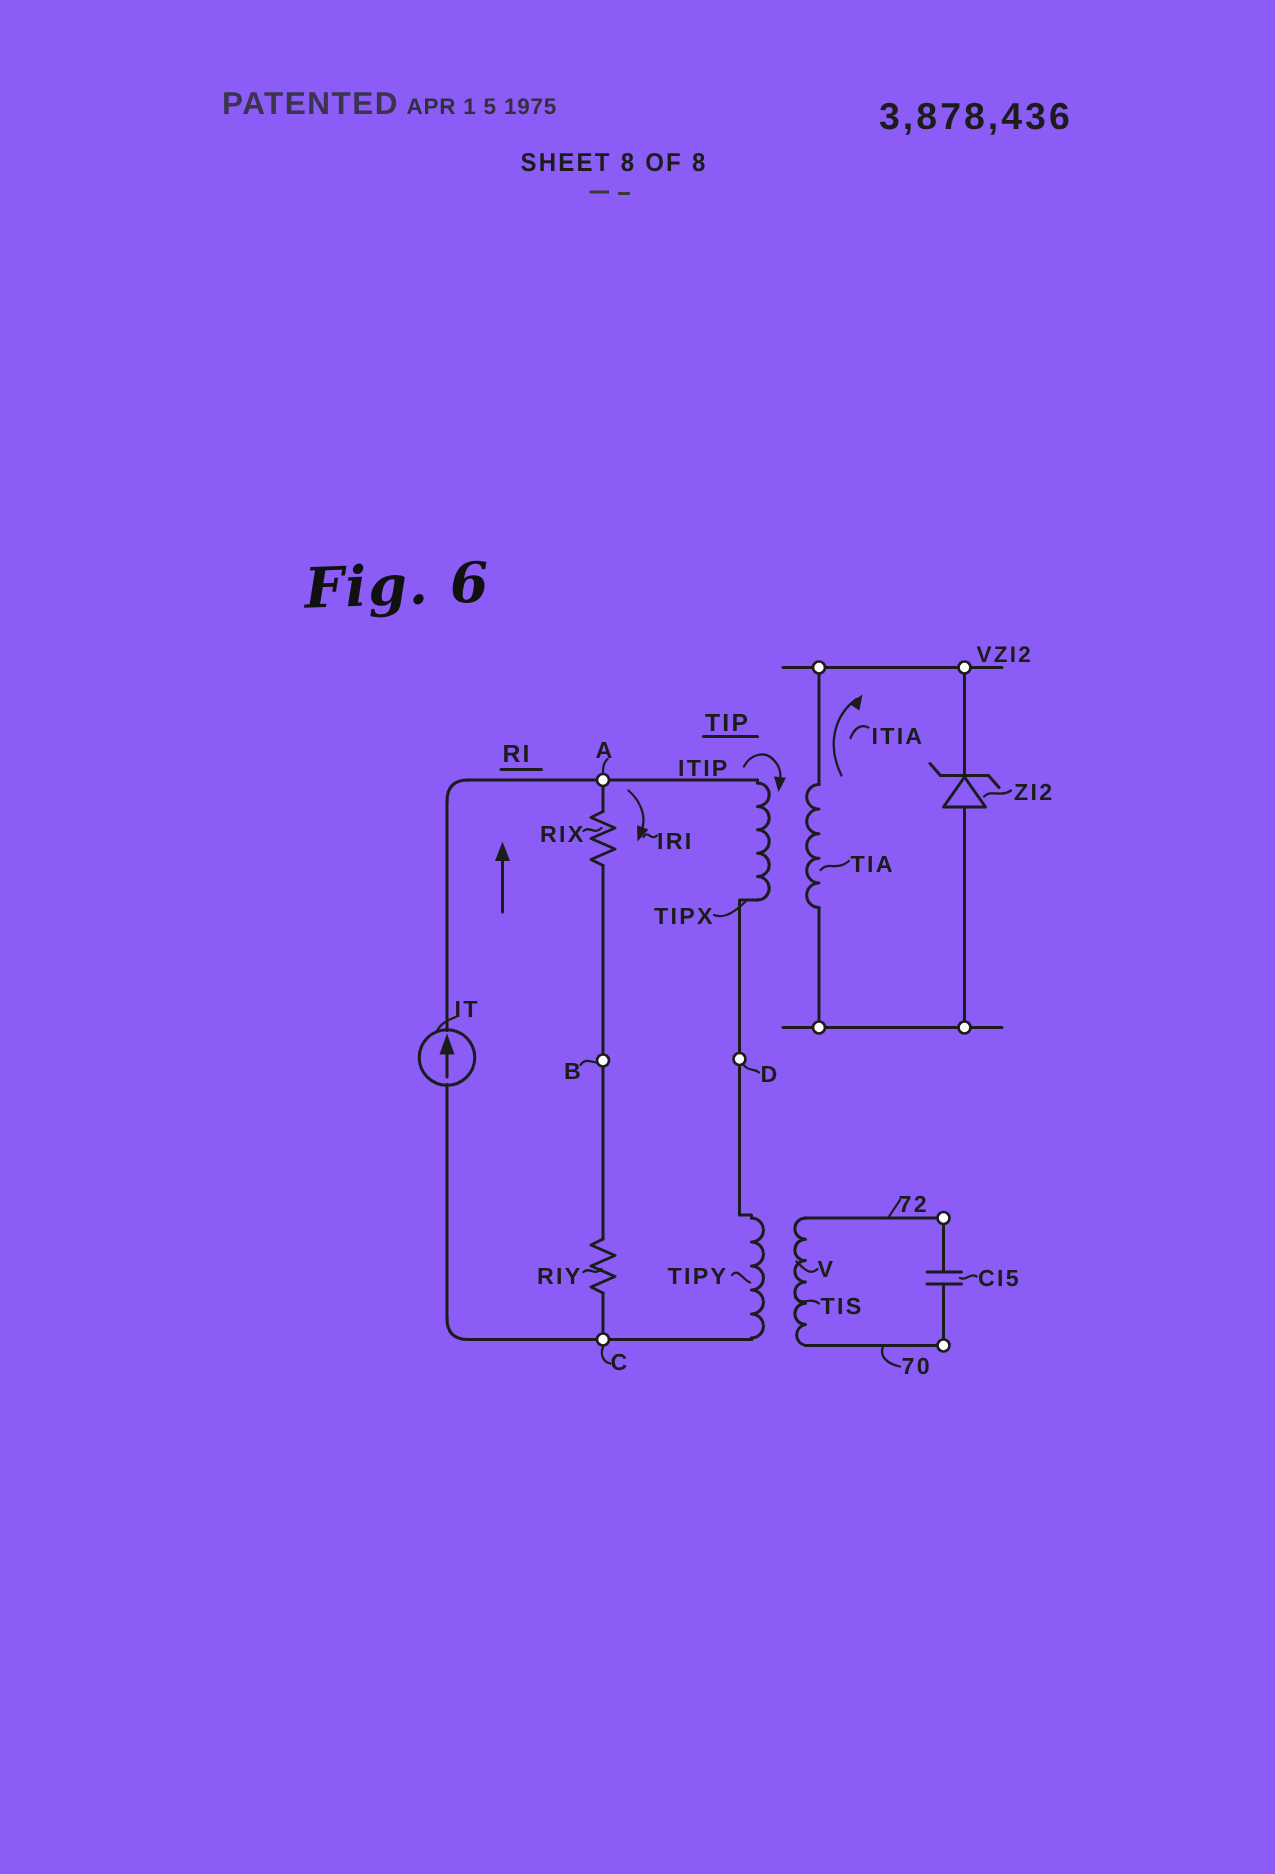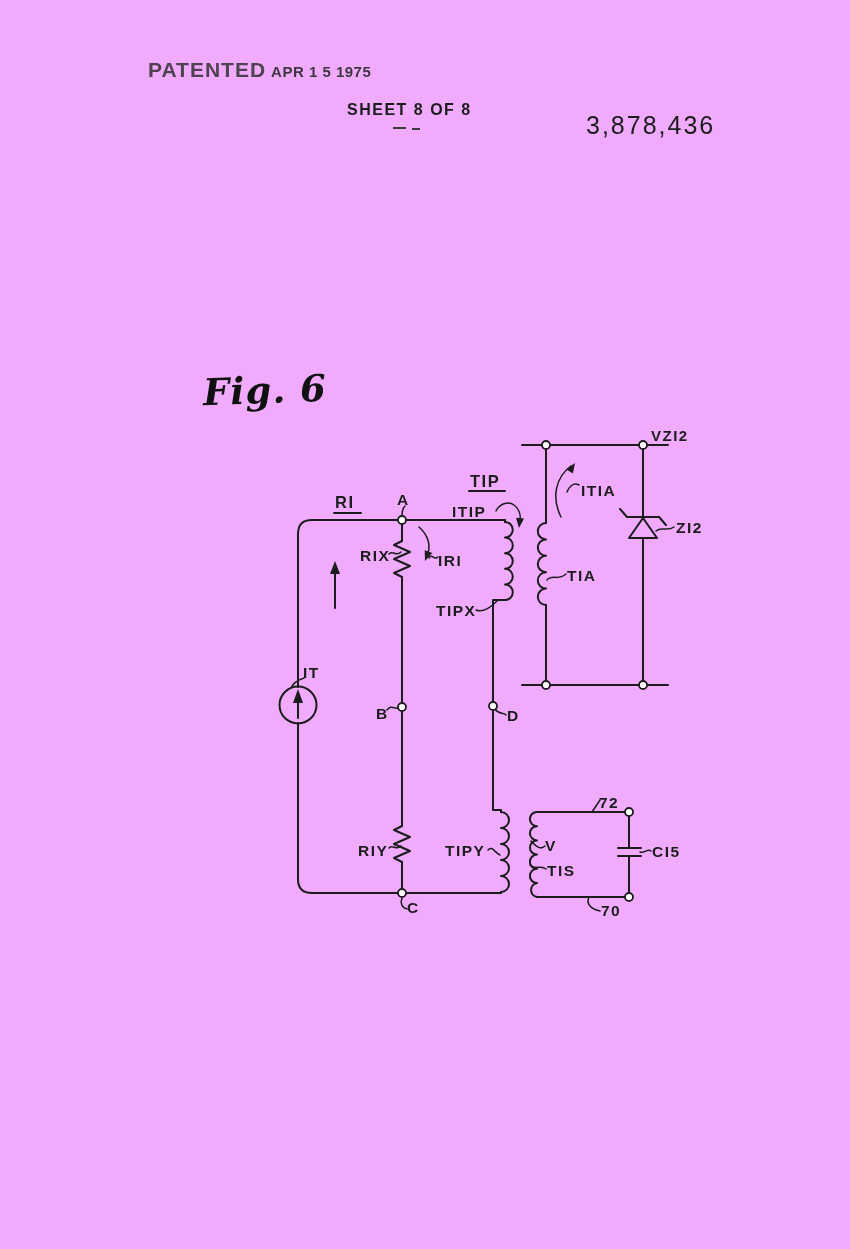--- a/index.html
+++ b/index.html
@@ -1,41 +1,40 @@
 <!DOCTYPE html>
 <html><head>
 <meta charset="utf-8">
 <style>
   html,body{margin:0;padding:0;background:#ffffff;}
   .page{
     position:relative;
     width:850px;height:1249px;
-    background:#f0abfc;
+    background:#8b5cf6;
     font-family:"Liberation Sans",sans-serif;
     color:#1c1c1c;
     overflow:hidden;
   }
   .stamp{
     position:absolute;left:148px;top:58px;
     white-space:nowrap;
     color:#2b2b2b;
   }
   .stamp .word{
     font-size:21px;font-weight:700;letter-spacing:1px;
     opacity:.82;
   }
   .stamp .date{
     font-size:15px;font-weight:700;letter-spacing:.5px;
     margin-left:5px;opacity:.9;
   }
   .patent-number{
     position:absolute;left:586px;top:64px;
-    font-size:25px;font-weight:400;letter-spacing:2px;
+    font-size:25px;font-weight:700;letter-spacing:2px;
     color:#1c1c1c;
-    margin-top:47px;
   }
   .sheet-label{
     position:absolute;left:347px;top:101px;
     font-size:16px;font-weight:700;letter-spacing:1.5px;
     transform:scaleY(1.08);
     color:#1c1c1c;
   }
   .sheet-tick{position:absolute;background:#3a3a3a;height:2px;}
   .tick1{left:393px;top:127px;width:13px;}
   .tick2{left:412px;top:128px;width:8px;}

